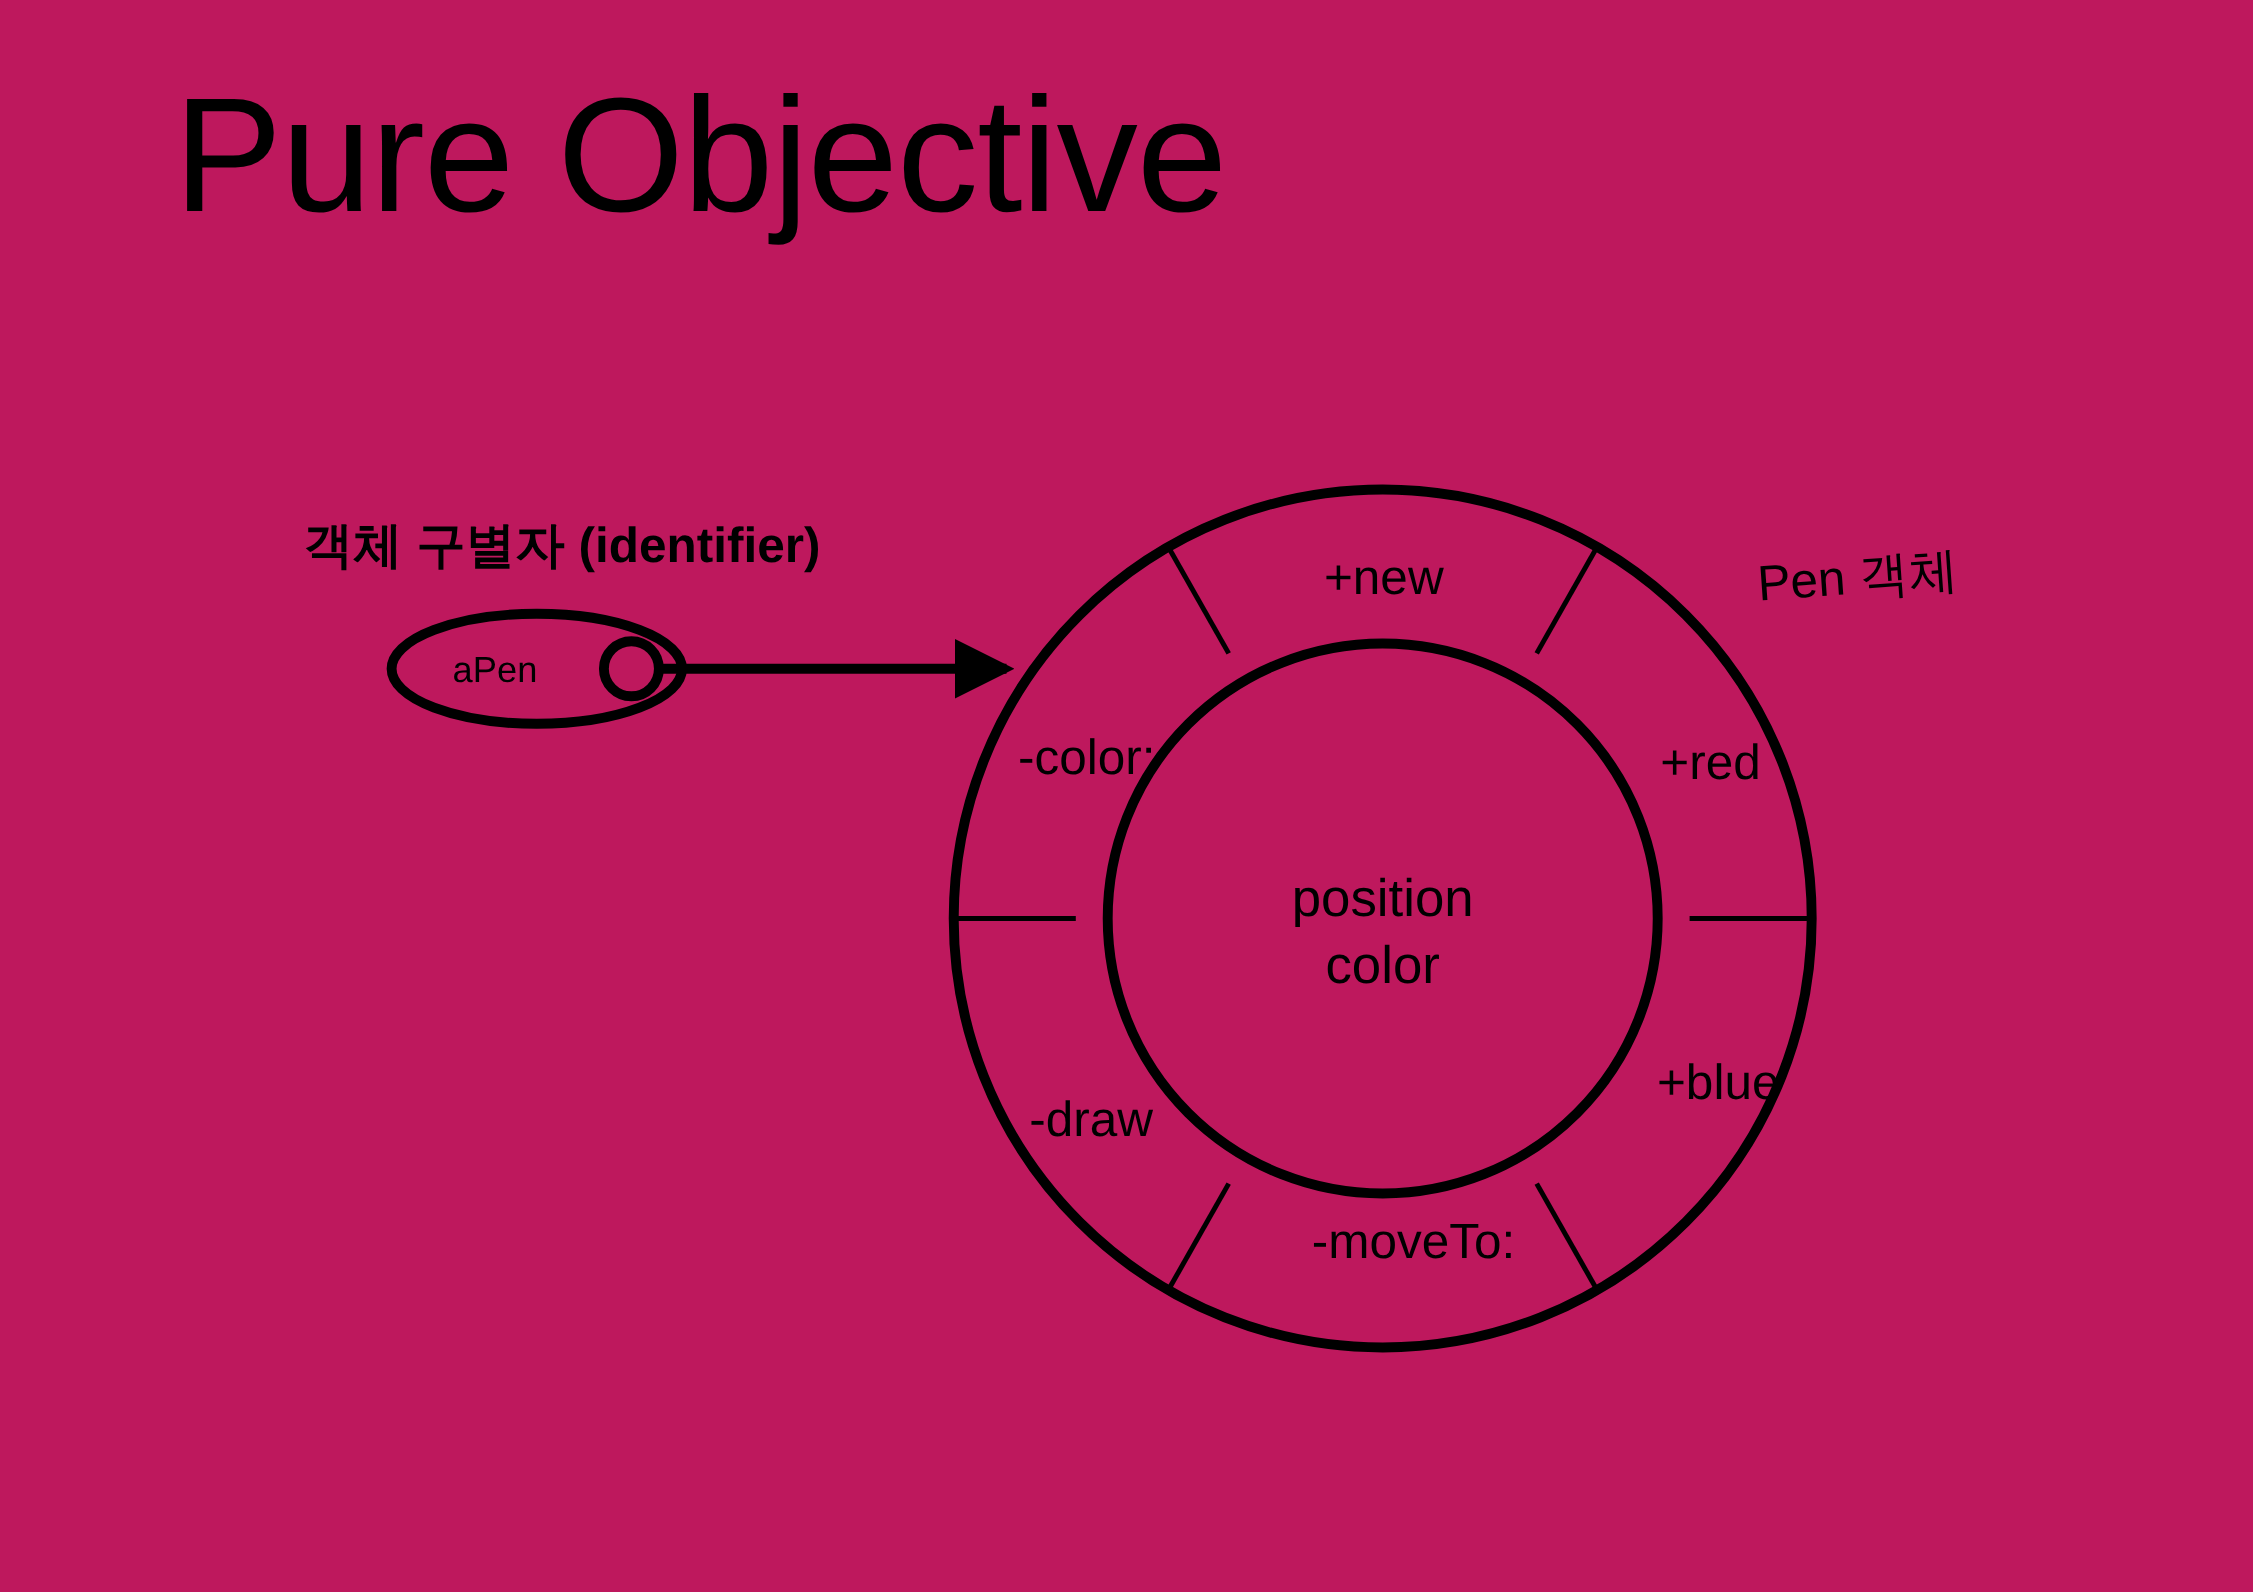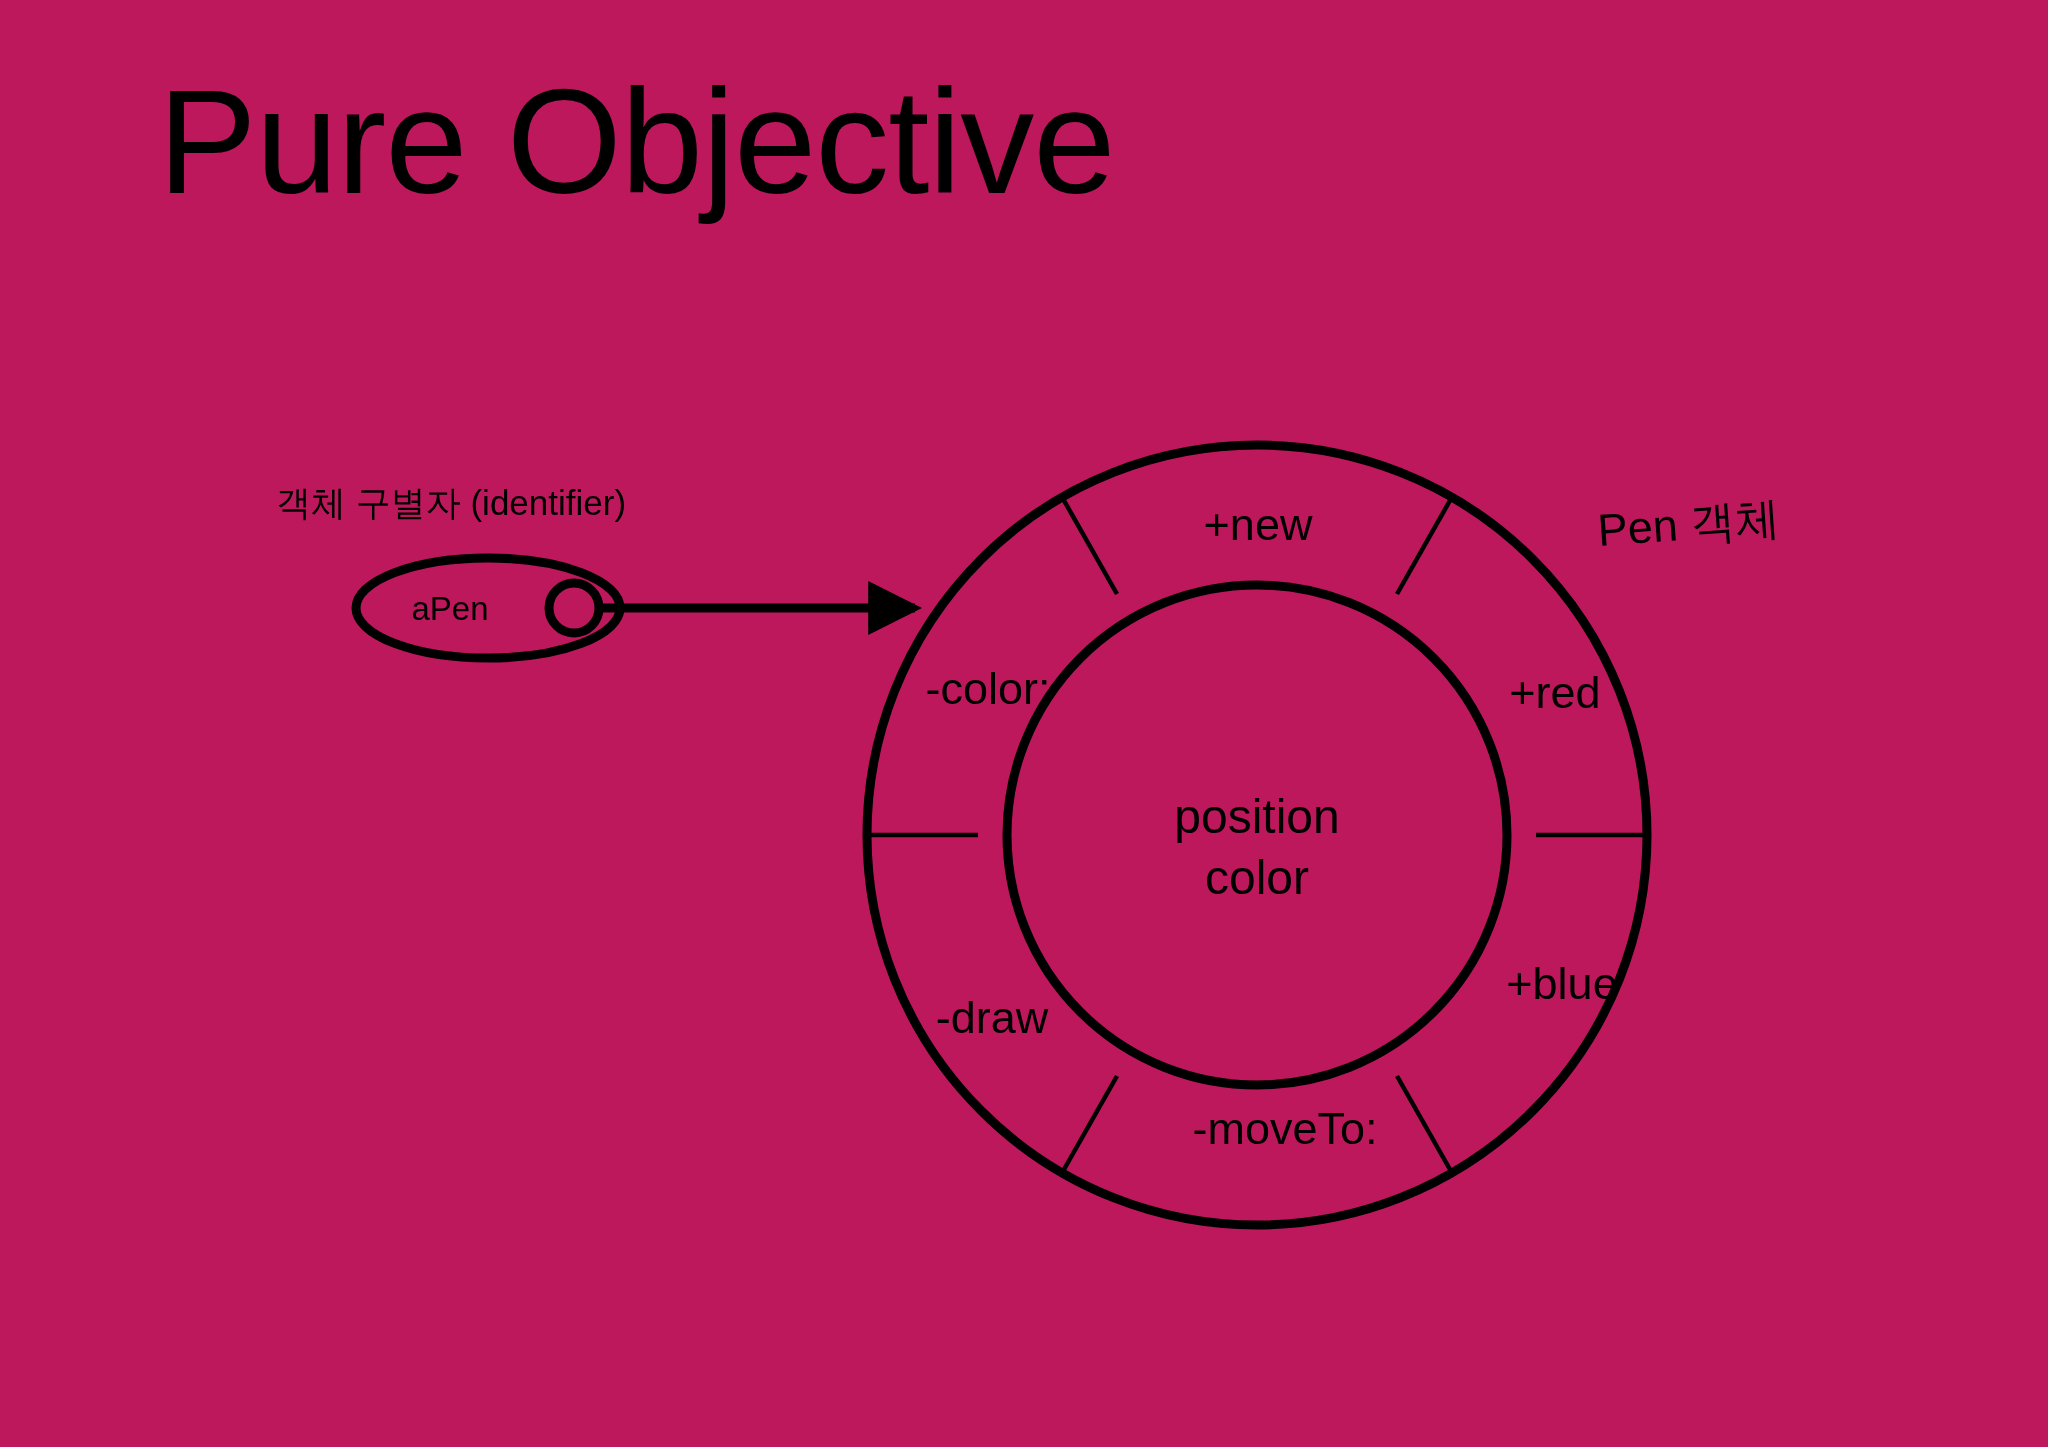--- a/index.html
+++ b/index.html
@@ -29,25 +29,26 @@
     line-height: 1.08;
     font-weight: 400;
     letter-spacing: -1px;
     color: #000000;
     white-space: nowrap;
   }
   
   #identifier-caption {
     position: absolute;
     left: 276px;
-    top: 484px;
-    font-size: 35px;
+    top: 471px;
+    font-size: 45px;
     line-height: 1.1;
     color: #000000;
     white-space: nowrap;
+    font-weight: bold;
   }
   
   #pen-object-caption {
     position: absolute;
     left: 1596px;
     top: 506px;
     font-size: 45px;
     line-height: 1.1;
     color: #000000;
     white-space: nowrap;

